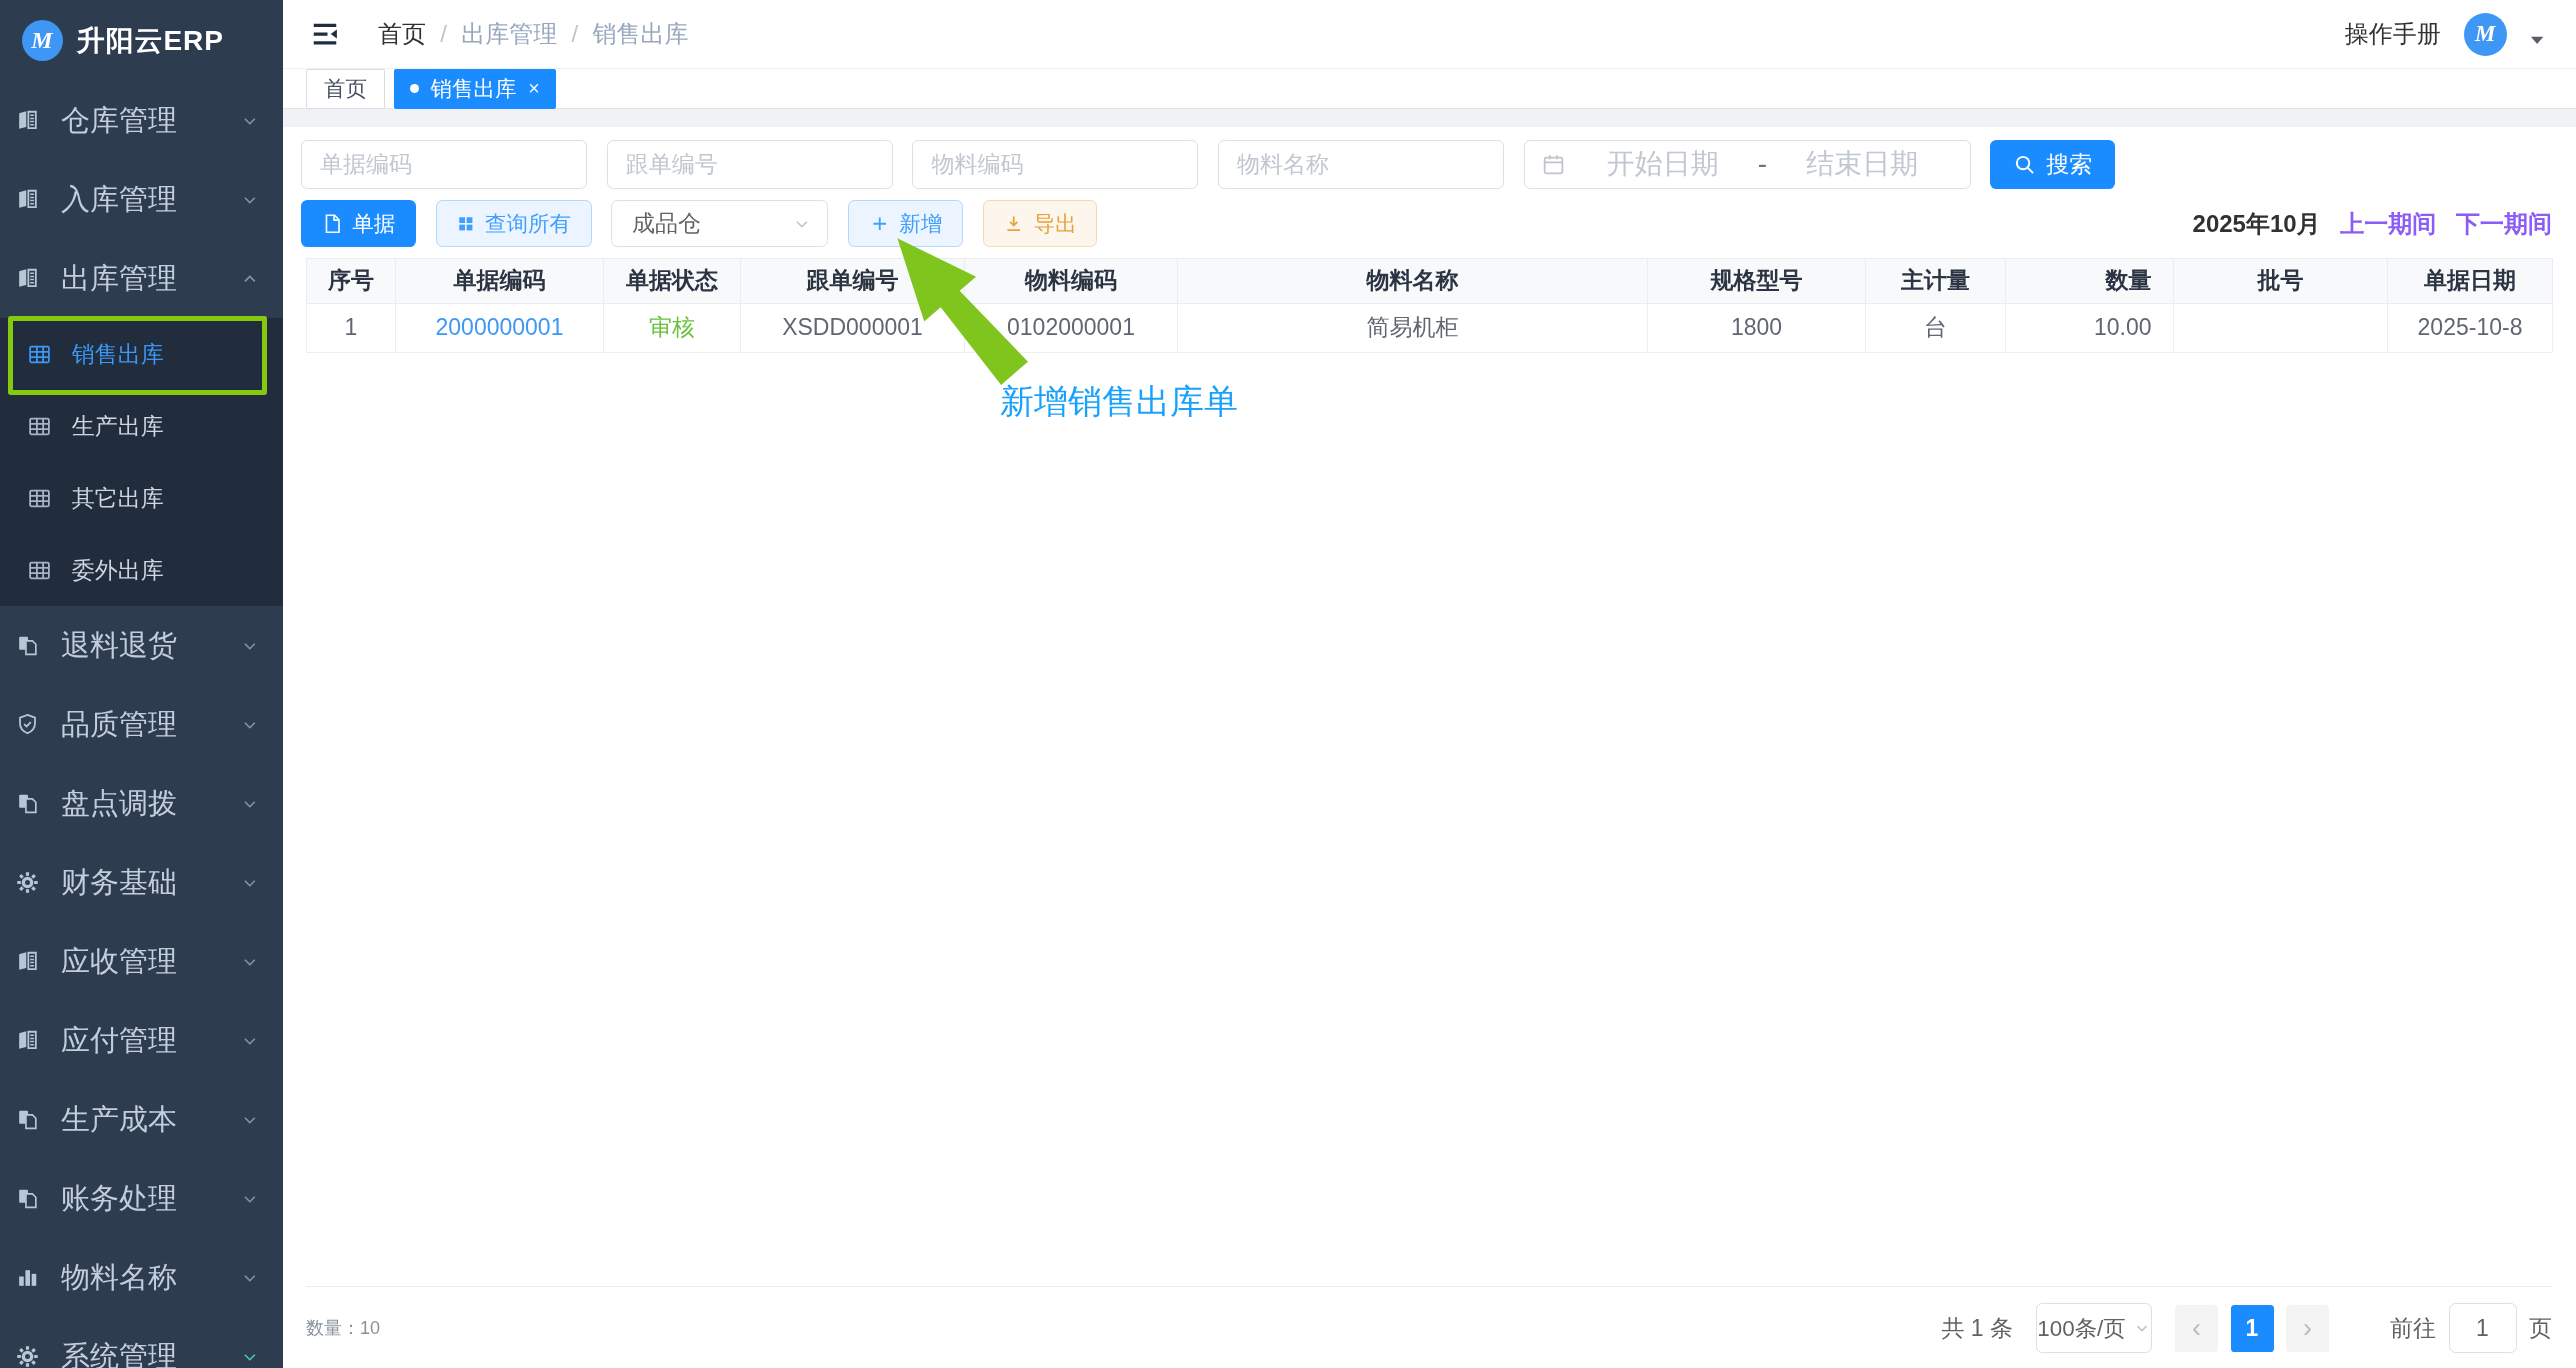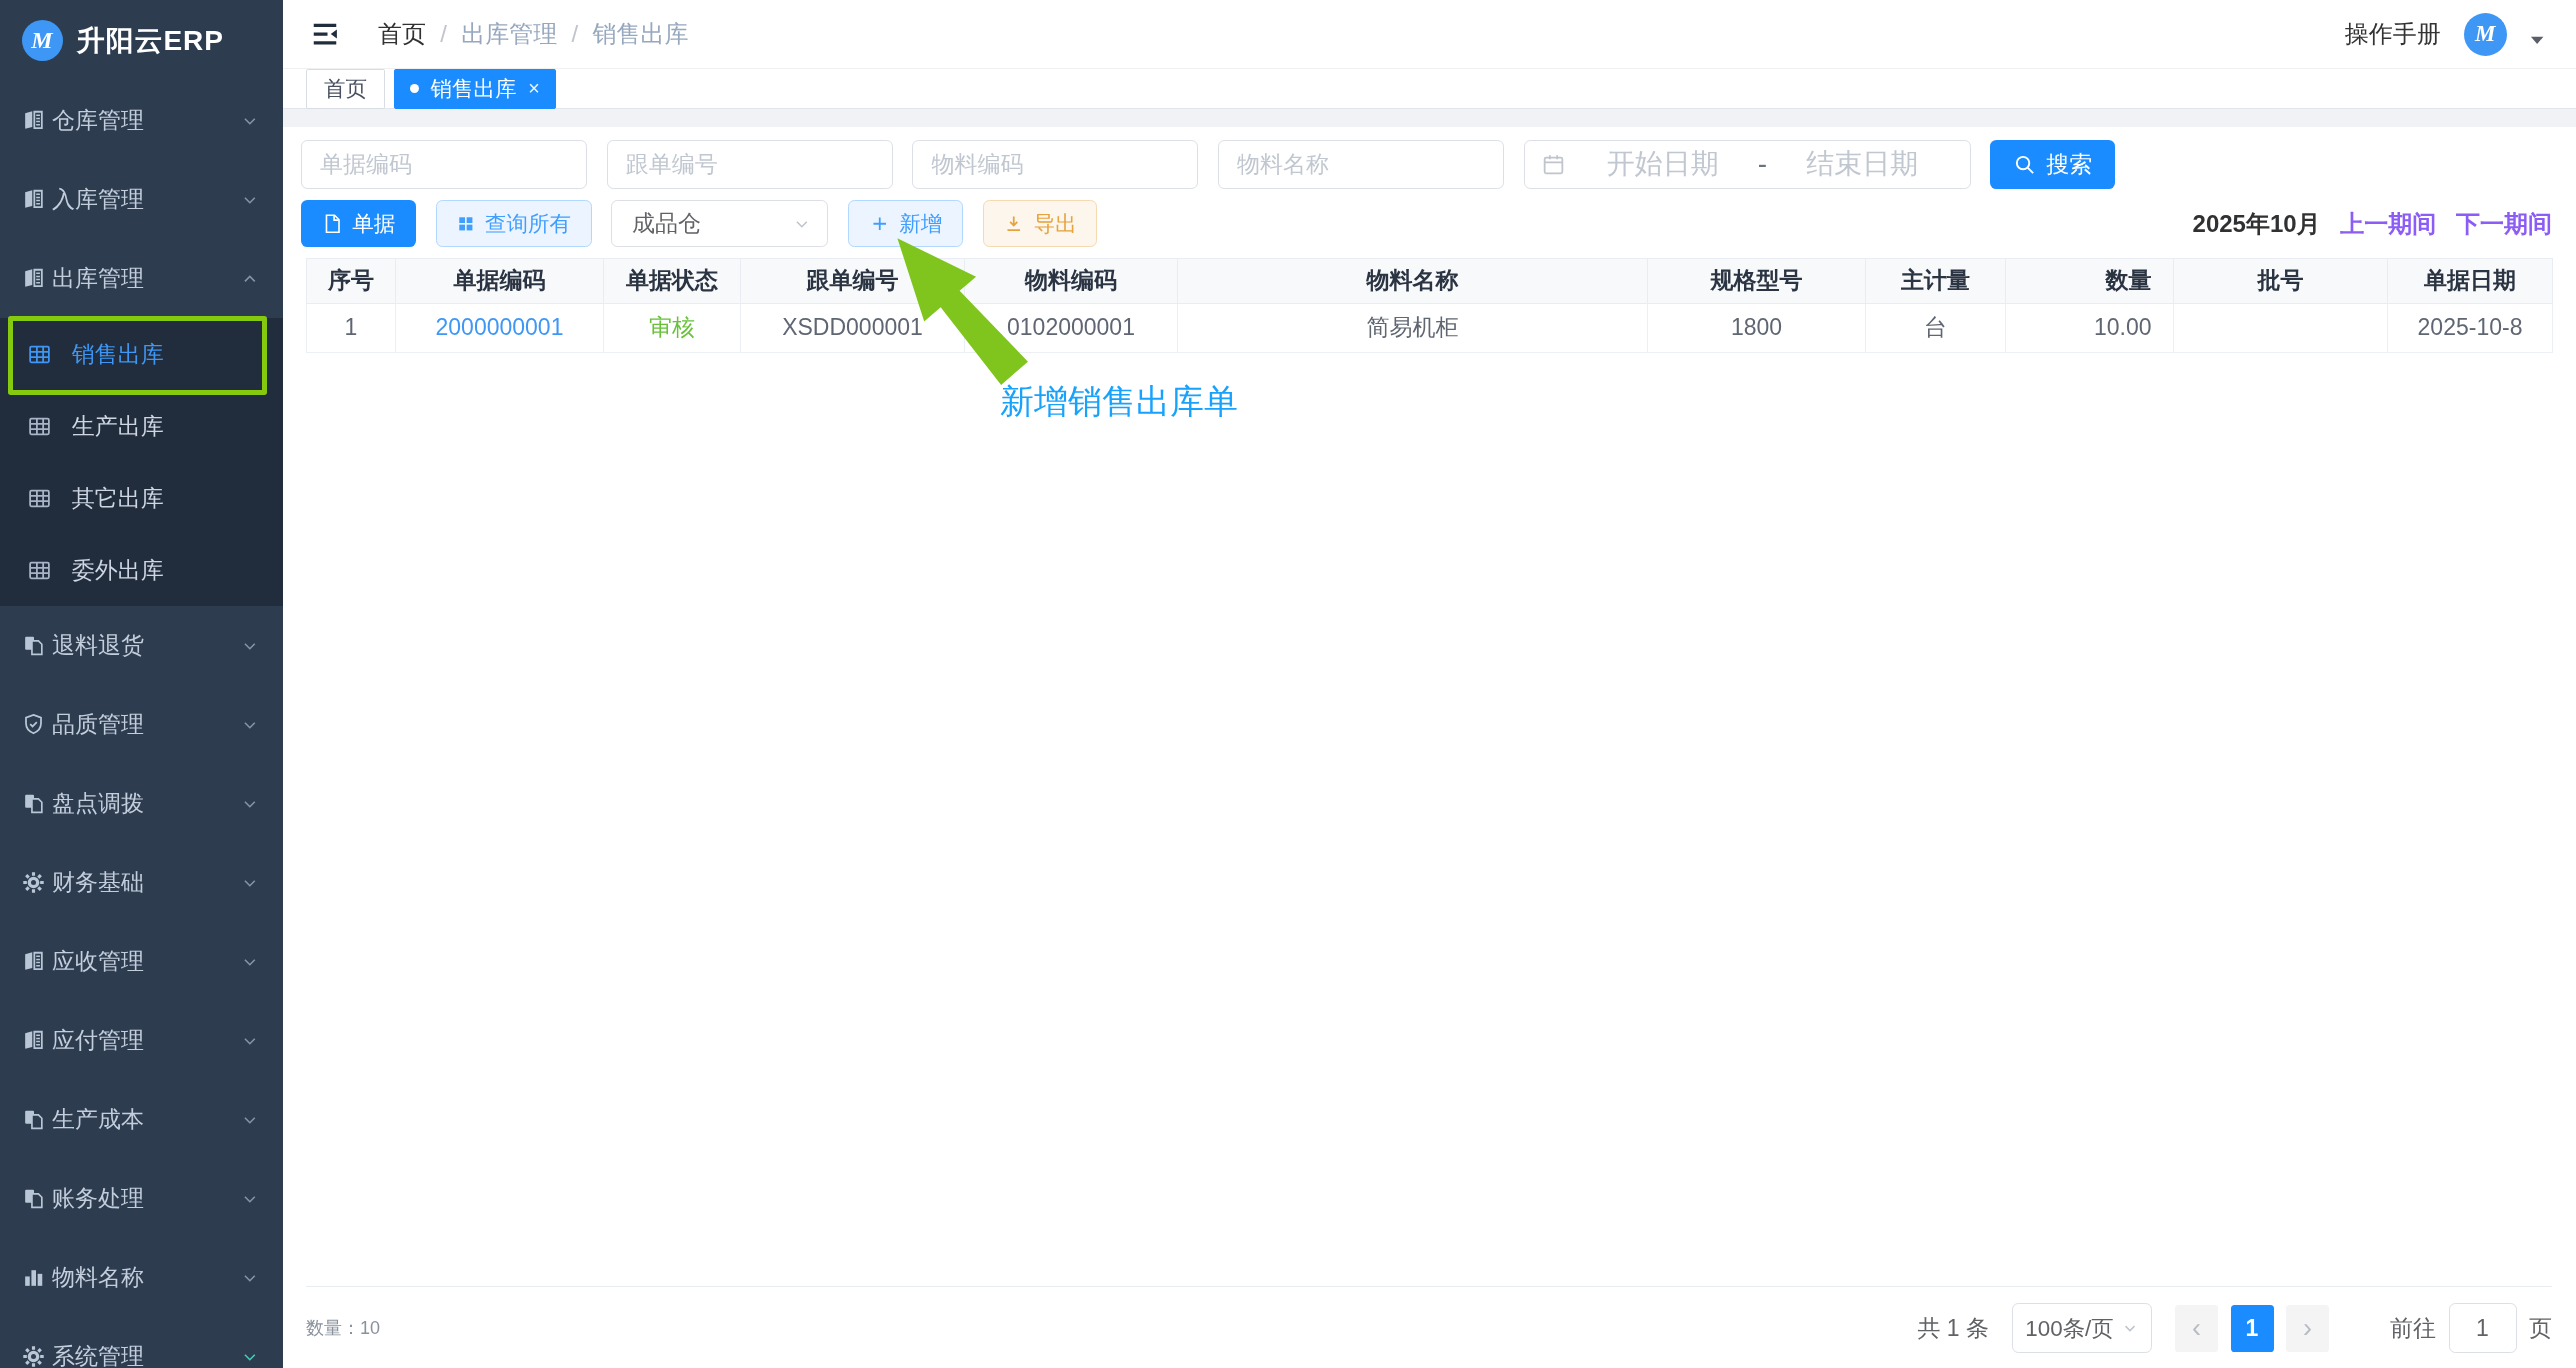--- a/index.html
+++ b/index.html
@@ -12,21 +12,21 @@
   .icon { display:inline-flex; align-items:center; justify-content:center; }
   .icon svg { display:block; }
 
   
   .sidebar { width:283px; flex:0 0 283px; background:#2e3c50; display:flex; flex-direction:column; overflow:hidden; }
   .logo-row { height:81px; display:flex; align-items:center; padding-left:21.5px; gap:14.3px; flex:0 0 81px; }
   .logo-badge { width:41px; height:41px; border-radius:50%; background:#3e97f5; color:#fff; display:flex; align-items:center; justify-content:center;
     font-size:24px; font-weight:bold; font-style:italic; font-family:"Liberation Serif","DejaVu Serif",serif; }
   .logo-text { color:#fff; font-size:28px; font-weight:bold; letter-spacing:0.9px; }
   .nav { flex:1; overflow:hidden; }
-  .menu-item { height:79px; display:flex; align-items:center; padding:0 23px 0 21px; gap:6px; font-size:23px; color:#c3cedd; cursor:pointer; position:relative; }
+  .menu-item { height:79px; display:flex; align-items:center; padding:0 23px 0 15px; gap:21px; font-size:29px; color:#c3cedd; cursor:pointer; position:relative; }
   .menu-item .m-icon { color:#b9c6d5; }
   .menu-label { flex:1; white-space:nowrap; }
   .chevron { color:#8593a6; }
   .chevron.accent { color:#3ecfb2; }
   .submenu { background:#212d3c; }
   .submenu-item { height:72px; display:flex; align-items:center; padding:0 23px 0 27px; gap:19.7px; font-size:23px; color:#cdd6e2; cursor:pointer; position:relative; }
   .submenu-item .m-icon { color:#a9b6c7; }
   .submenu-item.active { color:#3e97f5; }
   .submenu-item.active .m-icon { color:#3e97f5; }
   .highlight-ring { position:absolute; left:8px; right:16px; top:-1.8px; bottom:-5.4px; border:5.4px solid #86ca10; border-radius:2.7px; pointer-events:none; z-index:3; }
@@ -82,21 +82,21 @@
   th.al-right, td.al-right { text-align:right; padding-right:21.5px; }
   td.cell-link { color:#3e97f5; cursor:pointer; }
   td.cell-status { color:#67c23a; }
 
   .flex-fill { flex:1; }
 
   .footer-divider { border-top:0.9px solid #e9ecf1; margin:0 24px 0 23px; }
   .footer-row { height:82px; flex:0 0 82px; display:flex; align-items:center; padding:0 24px 0 23px; background:#fff; }
   .count-label { color:#8a919e; font-size:18px; }
   .total-label { color:#606266; font-size:23px; margin-right:23px; }
-  .page-size-select { width:140px; height:50px; border:0.9px solid #dcdfe6; border-radius:6.3px; display:flex; align-items:center; justify-content:center; gap:7px; font-size:22.4px; color:#606266; cursor:pointer; background:#fff; }
+  .page-size-select { width:116px; height:50px; border:0.9px solid #dcdfe6; border-radius:6.3px; display:flex; align-items:center; justify-content:center; gap:7px; font-size:22.4px; color:#606266; cursor:pointer; background:#fff; }
   .pager { display:flex; align-items:center; gap:12.5px; margin-left:23px; }
   .page-btn { width:43px; height:47px; background:#f4f4f5; border-radius:3.6px; display:flex; align-items:center; justify-content:center; color:#b7bbc2; font-size:27px; cursor:pointer; }
   .page-btn.current { background:#1a8cff; color:#fff; font-size:23px; font-weight:600; }
   .goto-label { margin-left:61px; color:#606266; font-size:23px; }
   .goto-input { width:68px; height:50px; border:0.9px solid #dcdfe6; border-radius:6.3px; text-align:center; font-size:23px; color:#606266; margin:0 12.5px; outline:none; font-family:inherit; }
   .page-unit { color:#606266; font-size:23px; }
 
   .annotation-layer { position:absolute; inset:0; pointer-events:none; z-index:5; }
   .annotation-text { position:absolute; left:717px; top:252px; font-size:34px; font-weight:500; color:#18a2fc; white-space:nowrap; }
 </style>

